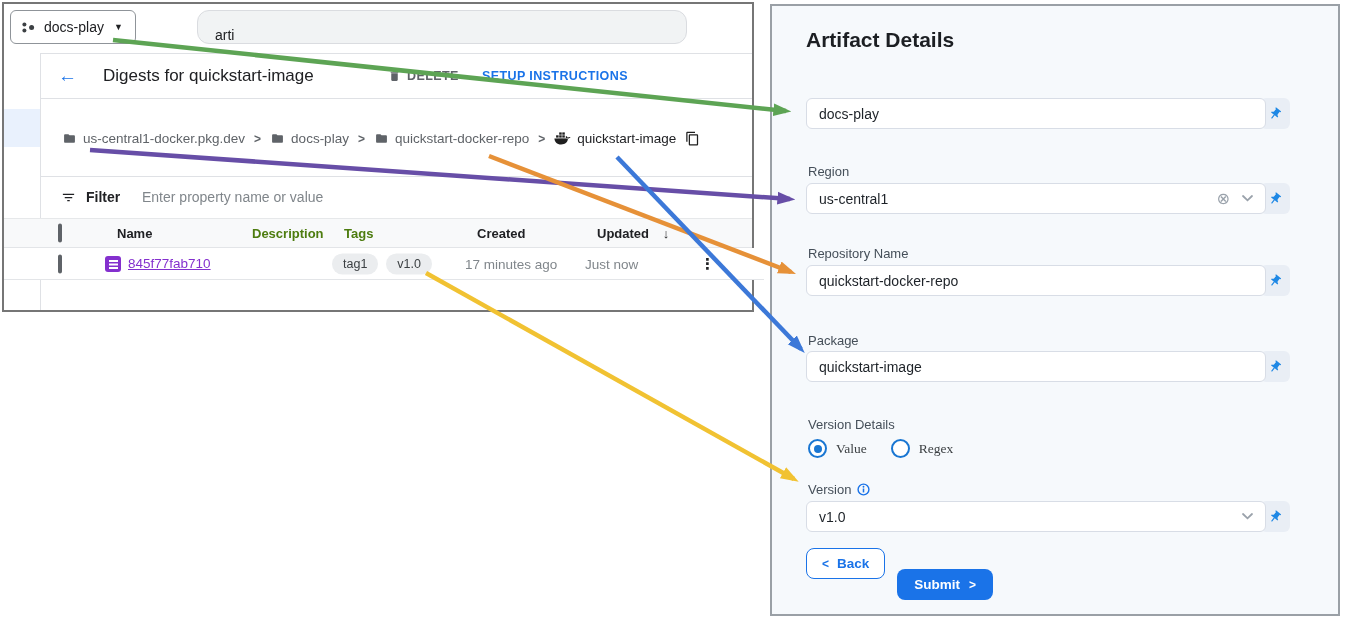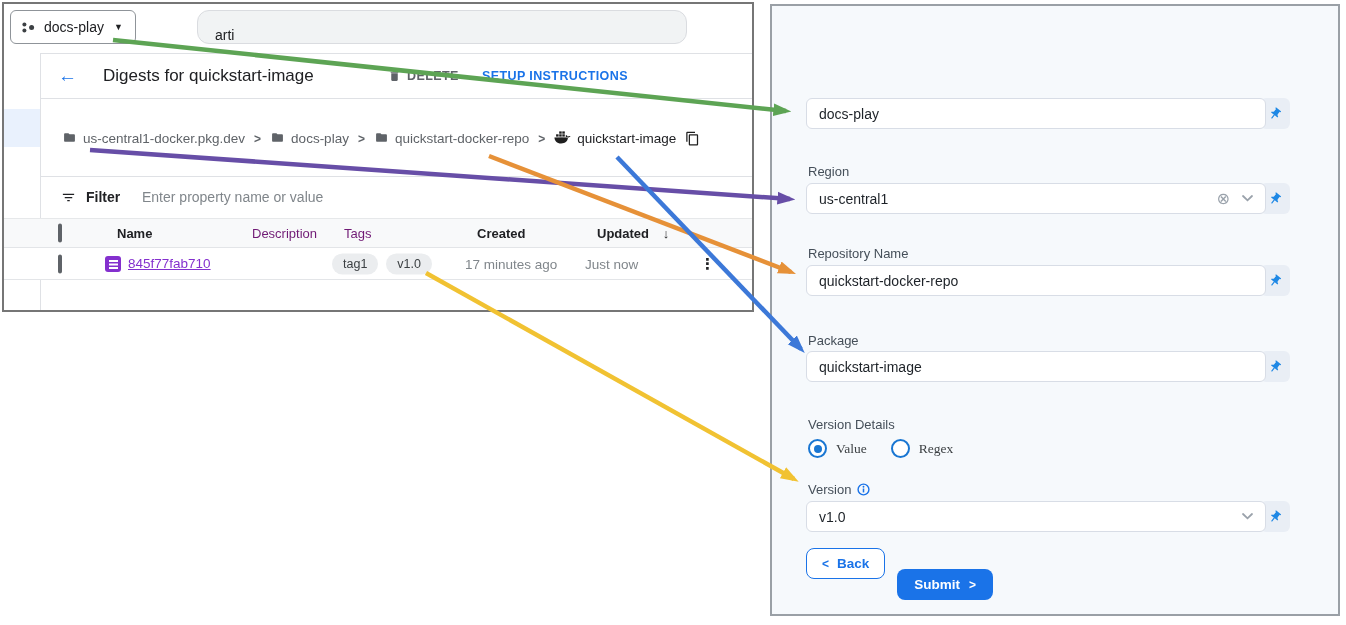--- a/index.html
+++ b/index.html
@@ -18,36 +18,36 @@
   .searchbox .q{font-size:14px;color:#202124;}
   .title-row{position:absolute;left:0;top:49px;width:100%;height:45px;border-bottom:1px solid #dfe1e5;
     display:flex;align-items:center;}
   .back-arrow{position:absolute;left:54px;font-size:19px;color:#1a73e8;cursor:pointer;}
   .page-title{position:absolute;left:99px;font-size:17px;color:#202124;}
   .act{position:absolute;display:flex;align-items:center;gap:6px;font-size:12.5px;font-weight:bold;letter-spacing:.4px;cursor:pointer;}
   .act.delete{left:384px;color:#5f6368;}
   .act.setup{left:478px;color:#1a73e8;}
   .crumb-row{position:absolute;left:0;top:94px;width:100%;height:78px;border-bottom:1px solid #dfe1e5;}
   .crumbs{position:absolute;left:58px;top:33px;display:flex;align-items:center;font-size:13.5px;color:#5f6368;}
-  .crumb{display:flex;gap:6px;cursor:pointer;}
+  .crumb{display:flex;align-items:center;gap:6px;cursor:pointer;}
   .crumb-sep{margin:0 9px;font-size:12px;font-weight:bold;color:#5f6368;}
   .crumb.last{color:#202124;}
   .sidebar-strip{position:absolute;left:0;top:49px;width:36px;height:257px;border-right:1px solid #dfe1e5;background:#fff;}
   .side-hl{position:absolute;left:0;top:56px;width:36px;height:38px;background:#e9f1fd;}
   .filter-row{position:absolute;left:0;top:172px;width:100%;height:42px;display:flex;align-items:center;}
   .filter-icn{position:absolute;left:56px;display:flex;}
   .filter-lbl{position:absolute;left:82px;font-size:14px;font-weight:bold;color:#202124;}
   .filter-ph{position:absolute;left:138px;font-size:14px;color:#80868b;}
   .thead{position:absolute;left:0;top:214px;width:100%;height:30px;background:#f8f9fa;
     border-top:1px solid #e6e8ea;border-bottom:1px solid #e3e5e8;box-sizing:border-box;}
-  .trow{position:absolute;left:0;top:244px;width:100%;height:31px;border-bottom:1px solid #e3e5e8;background:#fff;}
+  .trow{position:absolute;left:0;top:244px;width:100%;height:31px;border-bottom:1px solid #e3e5e8;background:#fff;padding-left:12px;}
   .cell{position:absolute;top:50%;transform:translateY(-50%);font-size:13px;white-space:nowrap;}
   .c-check{left:54px;} .c-name{left:101px;} .c-desc{left:236px;} .c-tags{left:328px;}
   .c-created{left:461px;} .c-updated{left:581px;} .c-menu{left:696px;}
-  .th{font-weight:bold;color:#202124;padding-left:12px;} .th.dim{font-weight:normal;color:#701a75;}
+  .th{font-weight:bold;color:#202124;padding-left:12px;} .th.dim{font-weight:bold;color:#4d7c0f;}
   .sort{font-size:13px;font-weight:bold;margin-left:10px;color:#202124;}
   .checkbox{width:15px;height:15px;border:2px solid #5f6368;border-radius:2px;background:#fff;cursor:pointer;}
   .digest-link{display:flex;align-items:center;gap:7px;}
   .doc-icn{width:16px;height:16px;border-radius:3px;background:#8430ce;position:relative;flex:0 0 auto;}
   .doc-icn i{position:absolute;left:3.5px;top:4px;width:9px;height:2px;background:#fff;
     box-shadow:0 3.5px 0 #fff,0 7px 0 #fff;}
   .dlink{font-size:13.5px;color:#8430ce;text-decoration:underline;cursor:pointer;}
   .chips{display:flex;gap:8px;justify-content:center;}
   .chip{height:21px;padding:0 11px;border-radius:11px;background:#ebedef;color:#3c4043;
     font-size:12.5px;display:flex;align-items:center;}
@@ -202,20 +202,21 @@
         <span class="chip">tag1</span>
         <span class="chip">v1.0</span>
       </span>
       <span class="cell c-created muted">17 minutes ago</span>
       <span class="cell c-updated muted">Just now</span>
       <span class="cell c-menu overflow">⋮</span>
     </div>
   </div>
 
   <div class="form-panel">
+    <div class="form-title">Artifact Details</div>
 
     <div class="f-row" style="top:92px;">
       <div class="fi-box">
         <span class="fi-val">docs-play</span>
       </div>
       <div class="pin-box">
         <svg width="14" height="14" viewBox="0 0 24 24">
           <path fill="#1e88e5" d="M16 9V4h1c.55 0 1-.45 1-1s-.45-1-1-1H7c-.55 0-1 .45-1 1s.45 1 1 1h1v5c0 1.66-1.34 3-3 3v2h5.97v7l1 1 1-1v-7H19v-2c-1.66 0-3-1.34-3-3z"></path>
         </svg>
       </div>

